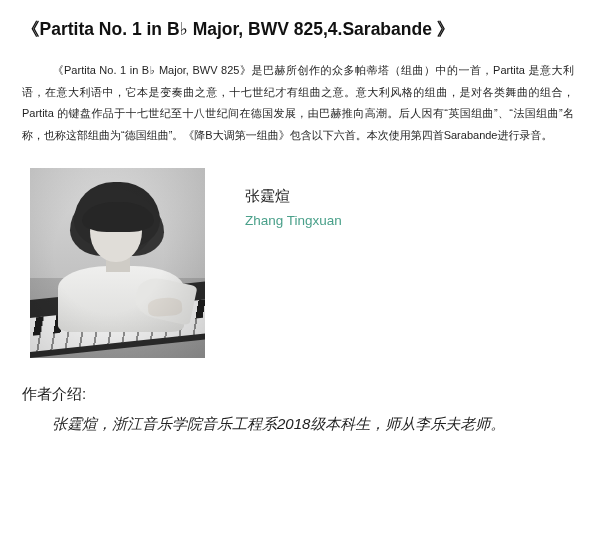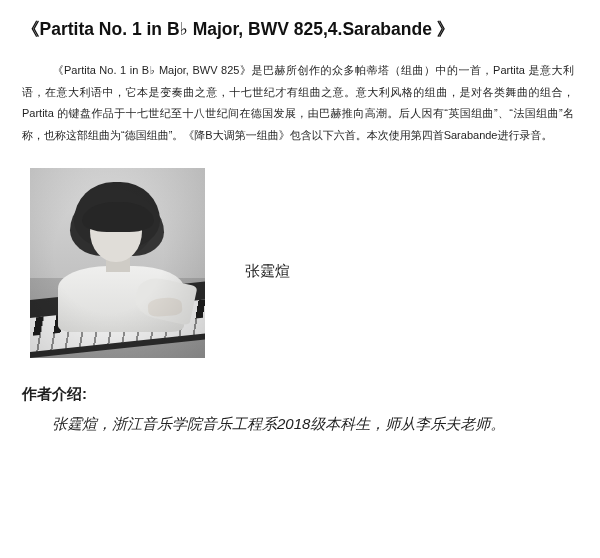--- a/index.html
+++ b/index.html
@@ -40,21 +40,21 @@
     text-justify: inter-ideograph;
     padding-right: 4px;
   }
   .body-text .indent {
     display: inline-block;
     width: 30px;
   }
   .photo-block {
     margin-top: 22px;
     display: flex;
-    align-items: center;
+    align-items: flex-start;
     padding-left: 8px;
   }
   .photo {
     width: 175px;
     height: 190px;
     position: relative;
     overflow: hidden;
     background: #8e8e8e;
     flex: 0 0 auto;
   }
@@ -173,21 +173,20 @@
     font-size: 13.5px;
     color: #4aa08a;
     line-height: 1.7;
     margin-top: 2px;
   }
   .section-label {
     margin-top: 22px;
     font-size: 15px;
     color: #1f1f1f;
     line-height: 1.9;
-    font-weight: bold;
   }
   .section-text {
     font-size: 15px;
     line-height: 1.95;
     color: #1f1f1f;
     text-align: justify;
     font-style: italic;
   }
   .section-text .indent {
     display: inline-block;
@@ -214,19 +213,20 @@
       <div class="arm"></div>
       <div class="hand"></div>
       <div class="neck"></div>
       <div class="hair"></div>
       <div class="face"></div>
       <div class="fringe"></div>
       <div class="vignette"></div>
     </div>
     <div class="name-block">
       <div class="name-cn">张霆煊</div>
+      <div class="name-en">Zhang Tingxuan</div>
     </div>
   </div>
 
   <div class="section-label">作者介绍:</div>
   <div class="section-text"><span class="indent"></span><span>张霆煊，浙江音乐学院音乐工程系2018级本科生，师从李乐夫老师。</span></div>
 
 </div>
 
 </body></html>

